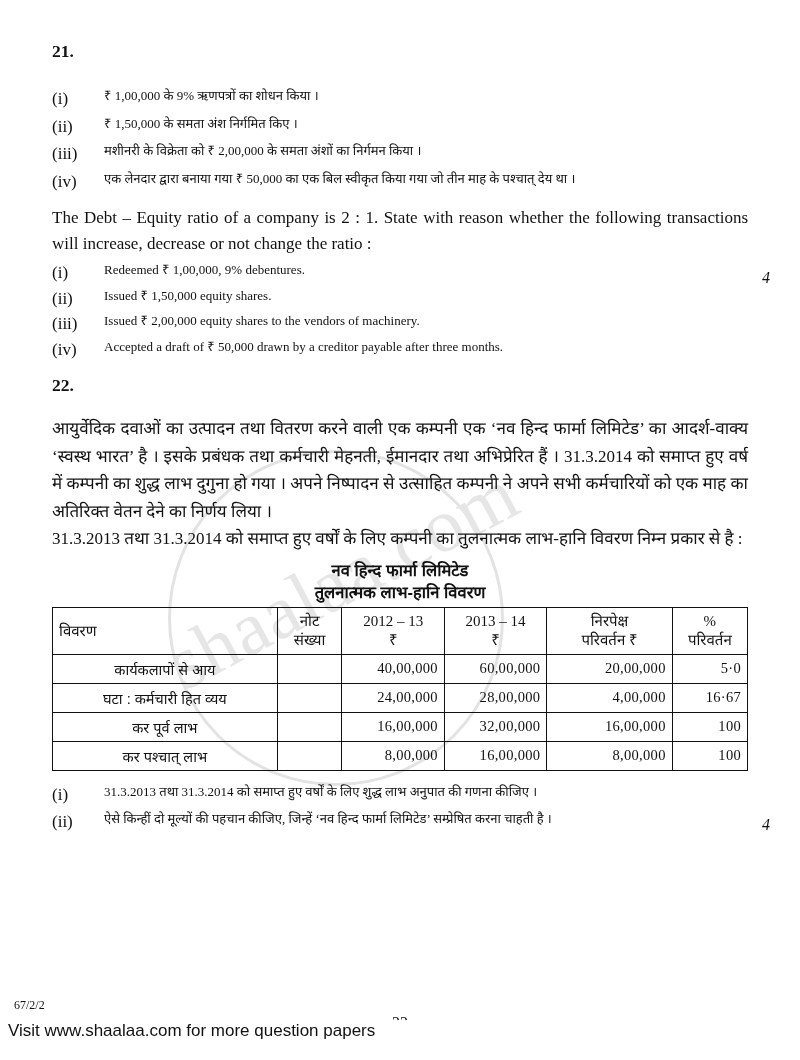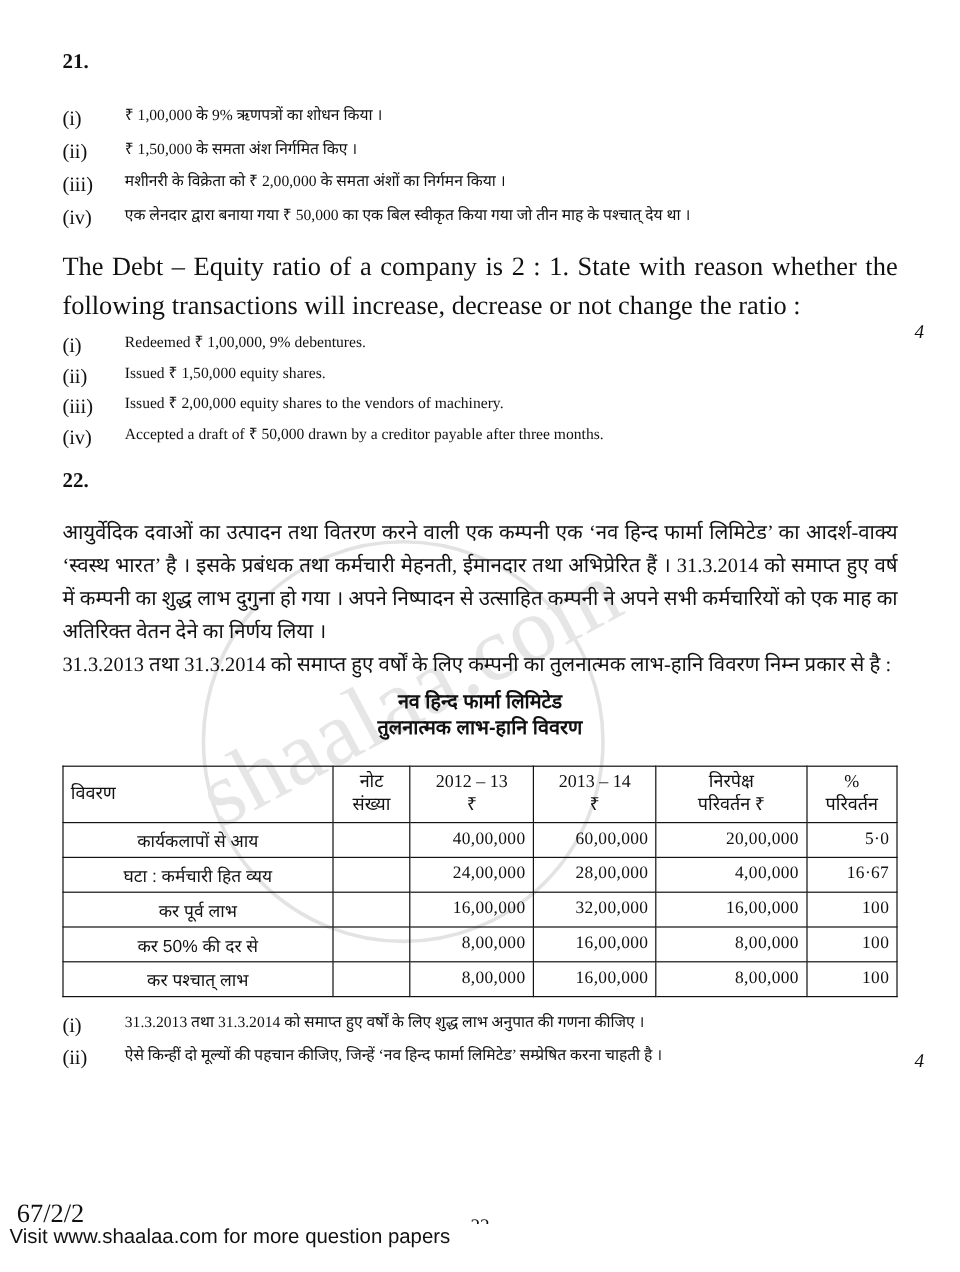--- a/index.html
+++ b/index.html
@@ -74,21 +74,21 @@
     position: relative;
   }
   .hindi {
     font-family: "Liberation Serif", serif;
     font-size: 17px;
     line-height: 1.62;
     text-align: justify;
   }
   .eng {
     font-family: "Liberation Serif", serif;
-    font-size: 22px;
+    font-size: 17px;
     line-height: 1.5;
     text-align: justify;
   }
   .romanlist {
     margin: 4px 0 0 0;
   }
   .romanrow {
     display: flex;
     align-items: flex-start;
     line-height: 1.55;
@@ -116,21 +116,21 @@
   .tbl-title {
     text-align: center;
     font-family: "Liberation Sans", sans-serif;
     font-weight: bold;
     font-size: 16.5px;
     line-height: 1.35;
   }
   table.fin {
     border-collapse: collapse;
     width: 100%;
-    margin-top: 20px;
+    margin-top: 4px;
     font-family: "Liberation Sans", sans-serif;
   }
   table.fin td, table.fin th {
     border: 1px solid #111;
     padding: 4px 6px;
     font-size: 14.5px;
     font-weight: normal;
     vertical-align: middle;
   }
   table.fin th {
@@ -167,21 +167,21 @@
     position: absolute;
     left: 0;
     bottom: 18px;
     width: 800px;
     height: 44px;
   }
   .fcode {
     position: absolute;
     left: 14px;
     top: 0;
-    font-size: 22px;
+    font-size: 12px;
     font-family: "Liberation Serif", serif;
   }
   .fpage {
     position: absolute;
     left: 0;
     top: 16px;
     width: 800px;
     text-align: center;
     font-size: 16px;
     font-family: "Liberation Serif", serif;
@@ -326,28 +326,20 @@
             </tr>
             <tr>
               <td class="lbl">कर पूर्व लाभ</td>
               <td class="num"></td>
               <td class="num">16,00,000</td>
               <td class="num">32,00,000</td>
               <td class="num">16,00,000</td>
               <td class="num">100</td>
             </tr>
             <tr>
-              <td class="lbl">कर 50% की दर से</td>
-              <td class="num"></td>
-              <td class="num">8,00,000</td>
-              <td class="num">16,00,000</td>
-              <td class="num">8,00,000</td>
-              <td class="num">100</td>
-            </tr>
-            <tr>
               <td class="lbl">कर पश्चात् लाभ</td>
               <td class="num"></td>
               <td class="num">8,00,000</td>
               <td class="num">16,00,000</td>
               <td class="num">8,00,000</td>
               <td class="num">100</td>
             </tr>
           </tbody>
         </table>
 

